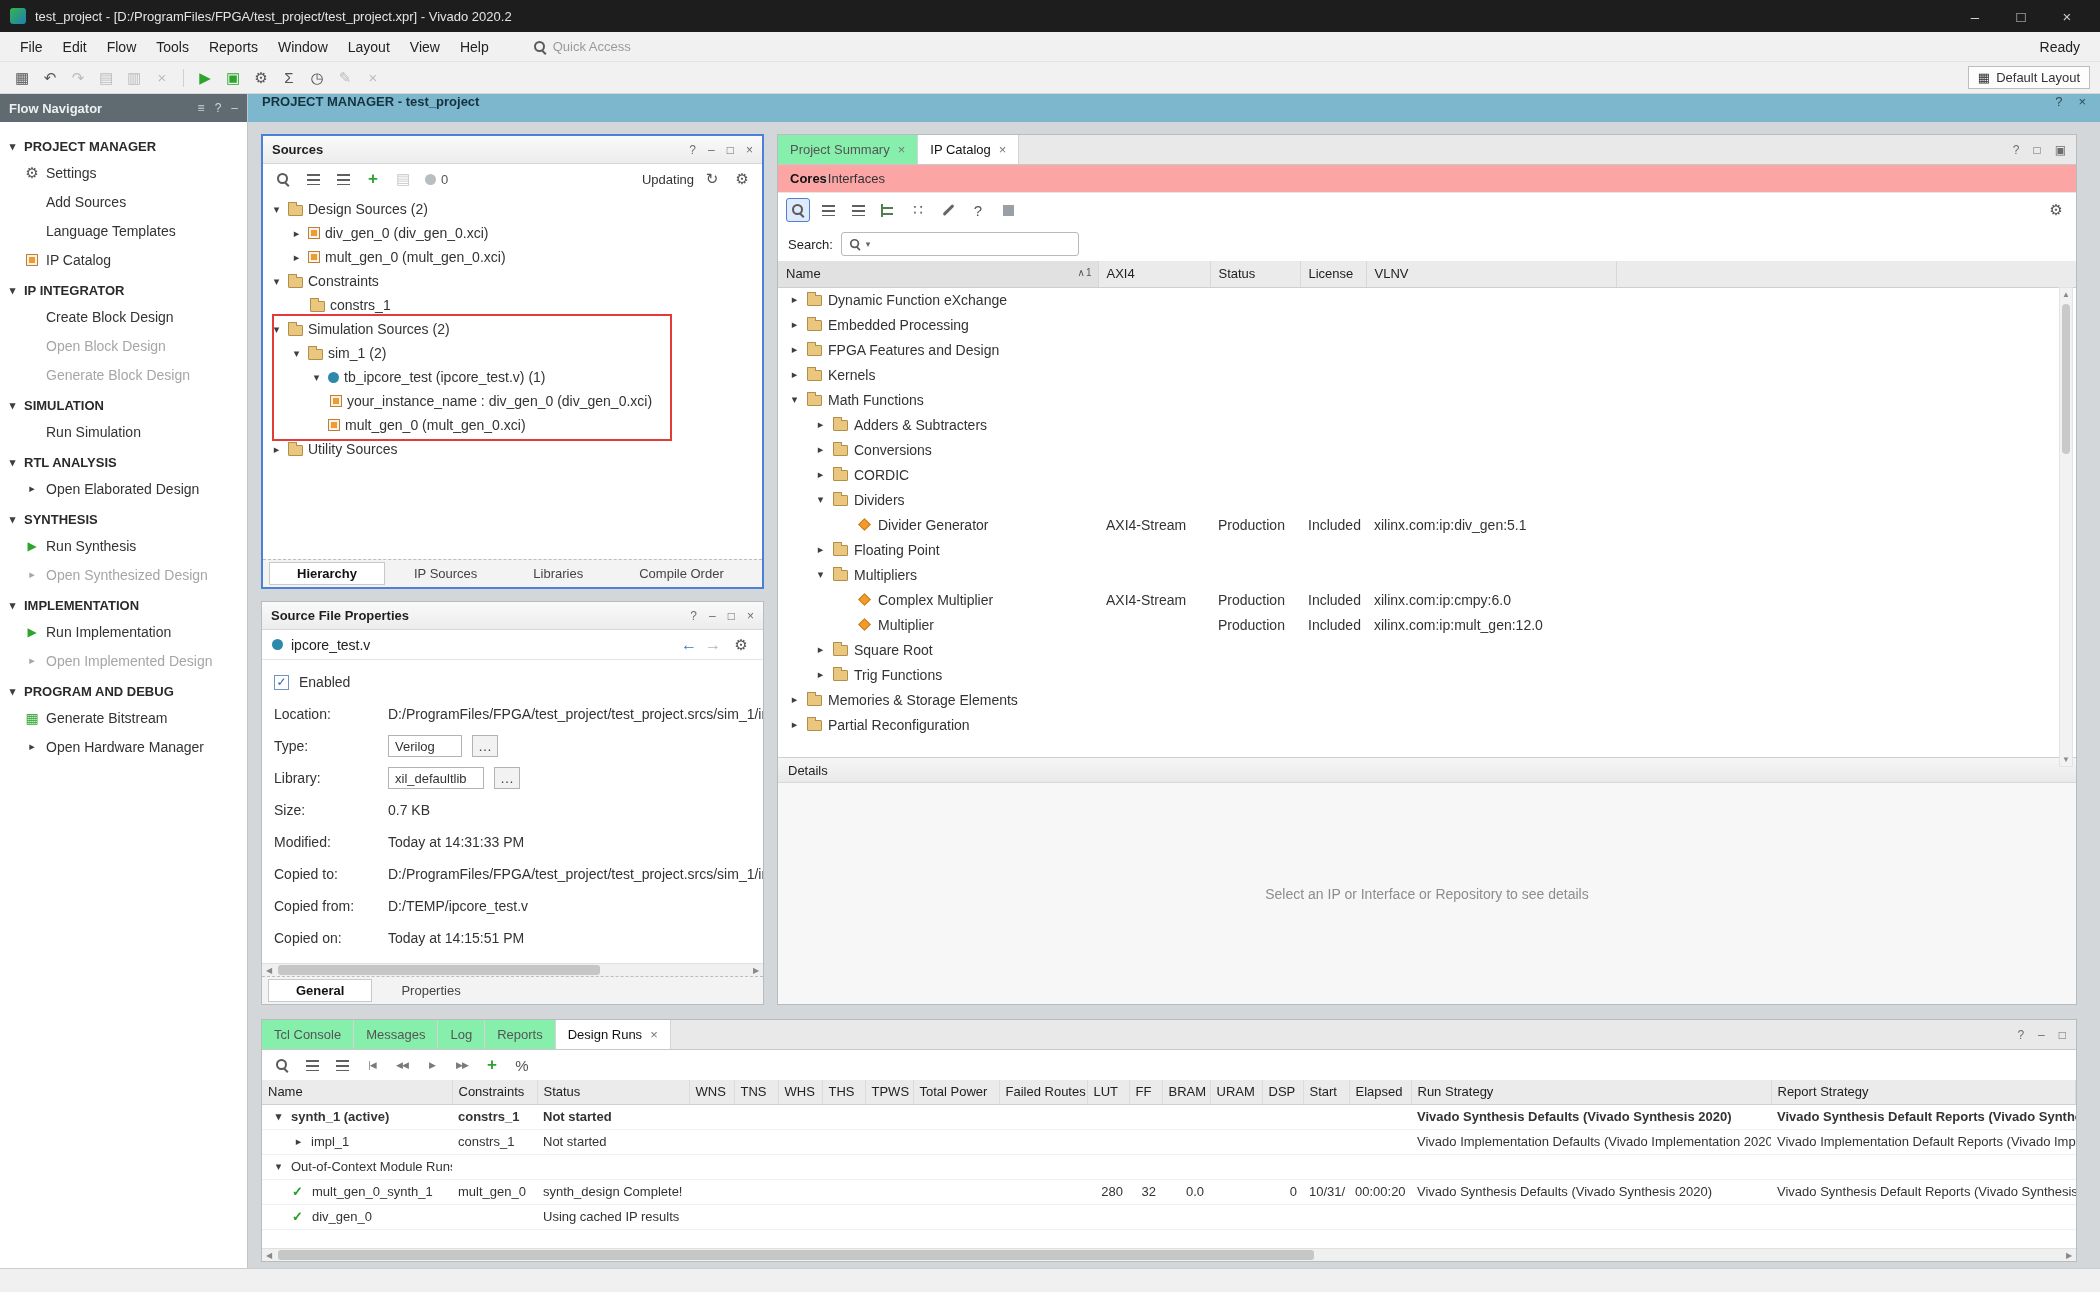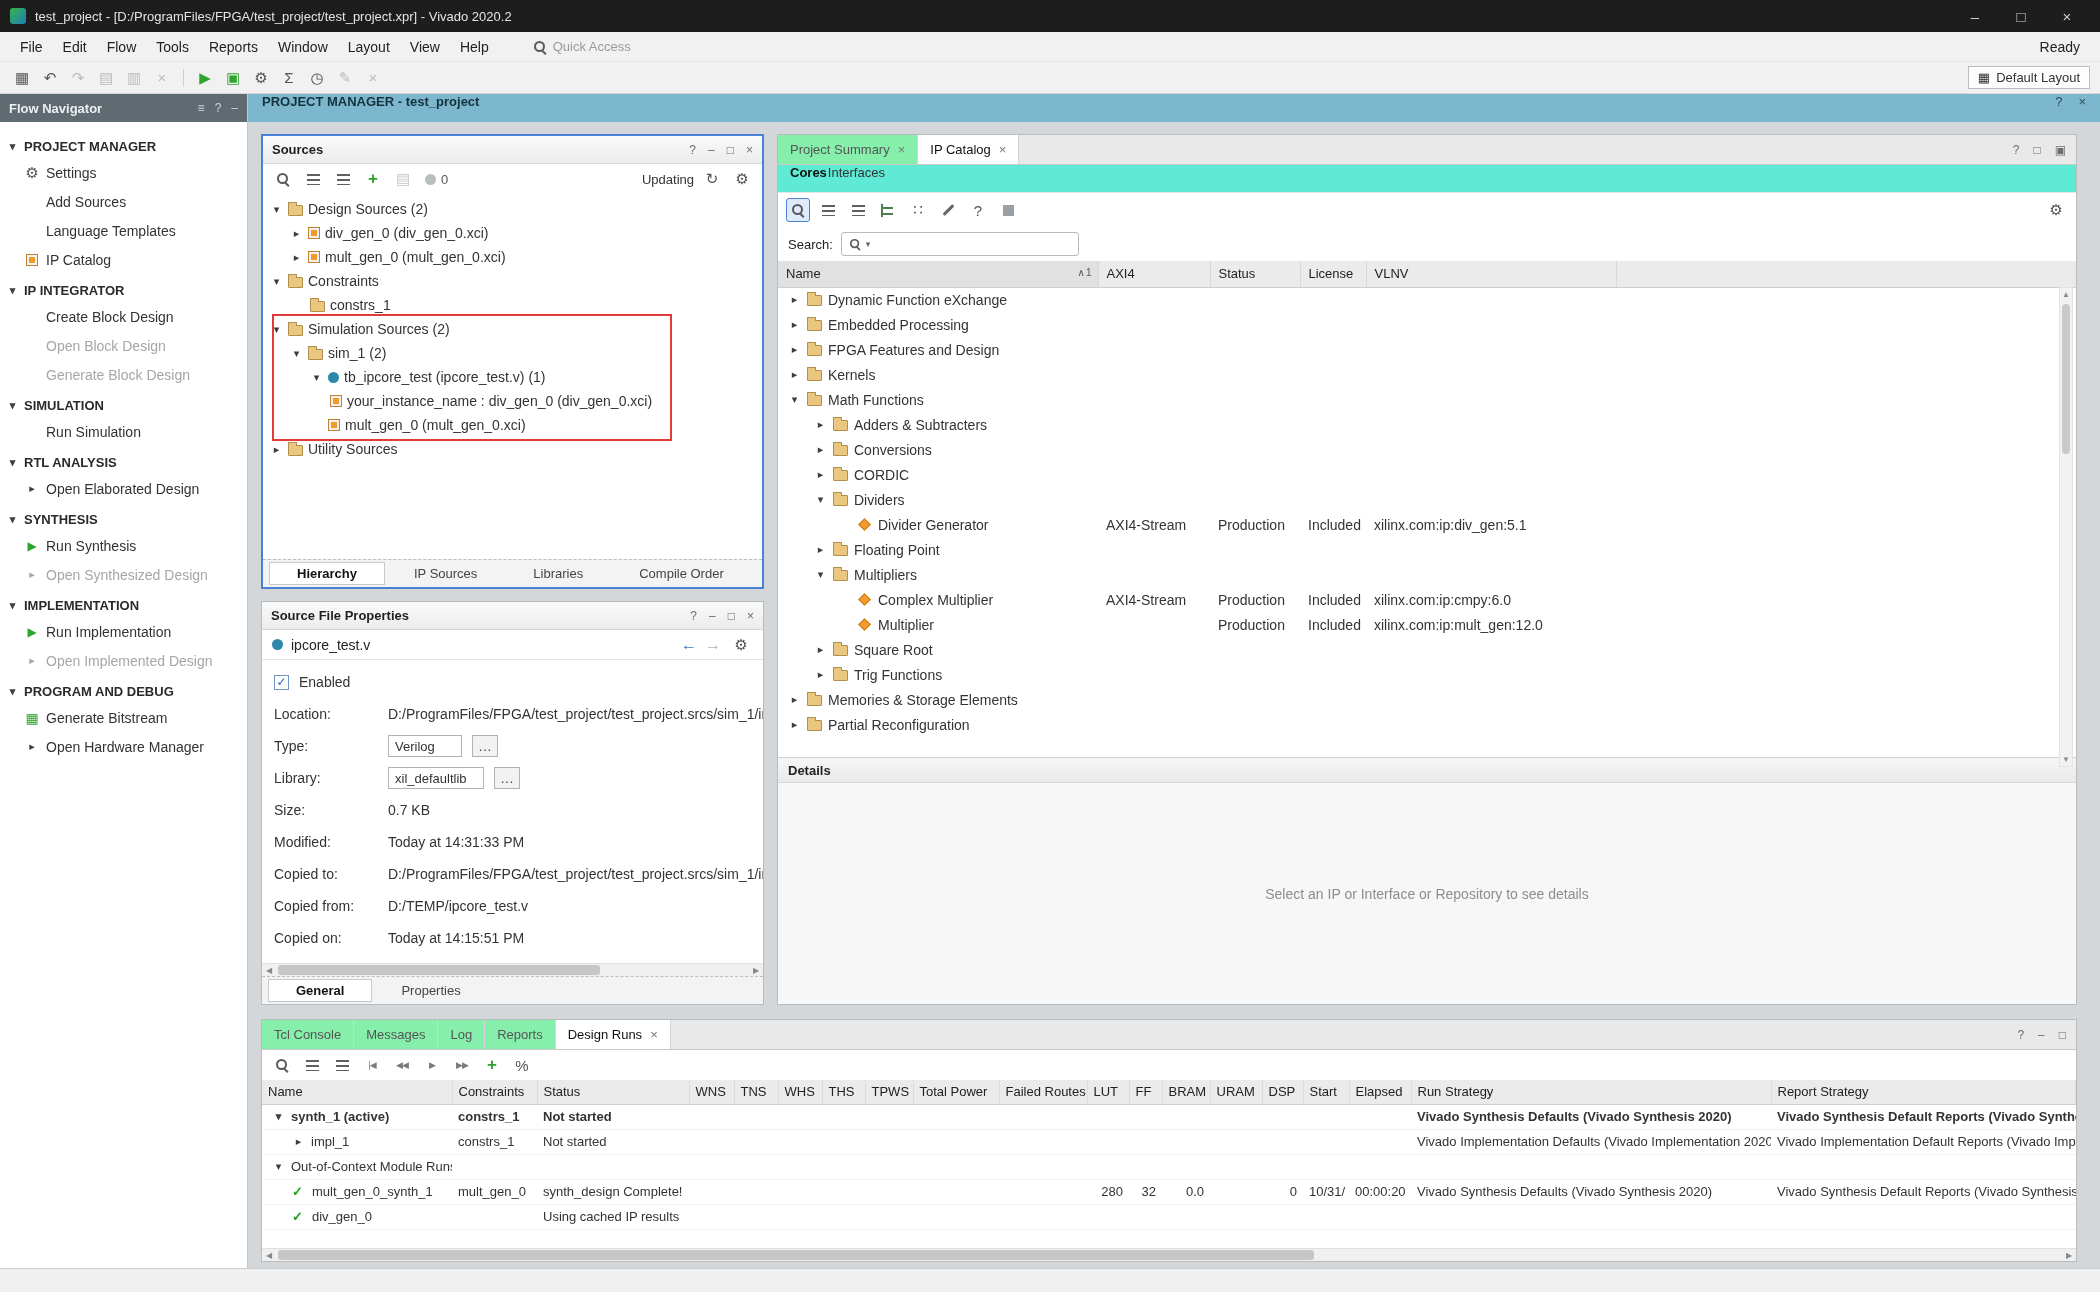--- a/index.html
+++ b/index.html
@@ -112,21 +112,21 @@
 .sb-thumb{position:absolute;top:1px;bottom:1px;background:#c6c6c6;border-radius:3px}
 
 
 .tabstrip{height:30px;display:flex;align-items:stretch;background:#e9e9e9;border-bottom:1px solid #c9c9c9;flex:none}
 .tab{display:flex;align-items:center;gap:8px;padding:0 12px;font-size:13px;color:#555;background:#86efac;border-right:1px solid #d4d4d4}
 .tab.active{background:#fff;color:#111}
 .tab .x{color:#777;font-size:13px}
 .strip-icons{margin-left:auto;display:flex;gap:14px;align-items:center;color:#6d6d6d;font-size:12px;padding-right:10px}
 
 
-.subtabs{height:28px;display:flex;align-items:flex-start;gap:0;background:#5eead4;padding:0 12px;border-bottom:1px solid #e6e6e6;flex:none}
+.subtabs{height:28px;display:flex;align-items:center;gap:0;background:#fca5a5;padding:0 12px;border-bottom:1px solid #e6e6e6;flex:none}
 .view{font-size:13px;color:#333}
 .view.active{font-weight:bold;color:#111}
 .vdiv{width:1px;height:14px;background:#c4c4c4}
 .cat-toolbar{height:34px}
 .searchrow{height:34px;display:flex;align-items:center;gap:8px;padding:0 10px;flex:none}
 .slabel{font-size:13px;color:#222}
 .searchbox{width:238px;height:24px;border:1px solid #b9b9b9;border-radius:3px;display:flex;align-items:center;gap:4px;padding:0 6px;background:#fff}
 .searchbox input{flex:1;border:none;outline:none;font:inherit;min-width:10px}
 .g-search.sm{transform:scale(.85)}
 .cat-scroll{height:496px;position:relative;flex:none;overflow:hidden}
@@ -135,21 +135,21 @@
 .cat-table th.fill{border-right:none}
 .cat-table th.th-name{background:#e1e1e1}
 .sort{position:absolute;right:6px;top:6px;font-size:10px;color:#555;display:flex;gap:1px}
 .cat-table td{height:25px;padding:0 8px;font-size:14px;white-space:nowrap;overflow:hidden;color:#333}
 .ct{display:flex;align-items:center;gap:6px;white-space:nowrap}
 .ct.lv0{padding-left:2px}.ct.lv1{padding-left:28px}.ct.lv2{padding-left:52px}
 .cat-vscroll{position:absolute;right:3px;top:152px;width:14px;height:480px;background:#f2f2f2;border:1px solid #e3e3e3;font-size:8px;color:#8a8a8a}
 .cat-vscroll .up{position:absolute;top:2px;left:0;right:0;text-align:center}
 .cat-vscroll .dn{position:absolute;bottom:2px;left:0;right:0;text-align:center}
 .cat-vthumb{position:absolute;left:2px;top:16px;width:8px;height:150px;background:#c9c9c9;border-radius:4px}
-.details-bar{height:26px;background:linear-gradient(#f6f6f6,#e9e9e9);border-top:1px solid #cfcfcf;border-bottom:1px solid #d8d8d8;display:flex;align-items:center;padding:0 10px;font-size:13px;font-weight:bold;color:#222;flex:none}
+.details-bar{height:26px;background:linear-gradient(#f6f6f6,#e9e9e9);border-top:1px solid #cfcfcf;border-bottom:1px solid #d8d8d8;display:flex;align-items:center;padding:0 10px;font-size:13px;font-weight:normal;color:#222;flex:none}
 .details-body{flex:1;background:#f7f7f7;display:flex;align-items:center;justify-content:center;color:#8d8d8d;font-size:14px}
 
 
 .runs-table{width:100%;border-collapse:collapse;table-layout:fixed}
 .runs-table th{height:24px;background:#ebebeb;border-right:1px solid #dcdcdc;border-bottom:1px solid #cfcfcf;font-weight:normal;text-align:left;padding:0 6px;font-size:13px;color:#222;white-space:nowrap;overflow:hidden}
 .runs-table td{height:25px;padding:0 6px;font-size:13px;white-space:nowrap;overflow:hidden;color:#333;border-bottom:1px solid #f1f1f1}
 .runs-table td.num{text-align:right}
 .trow-bold td{font-weight:bold}
 .rt0{padding-left:4px}.rt1{padding-left:24px}
 

